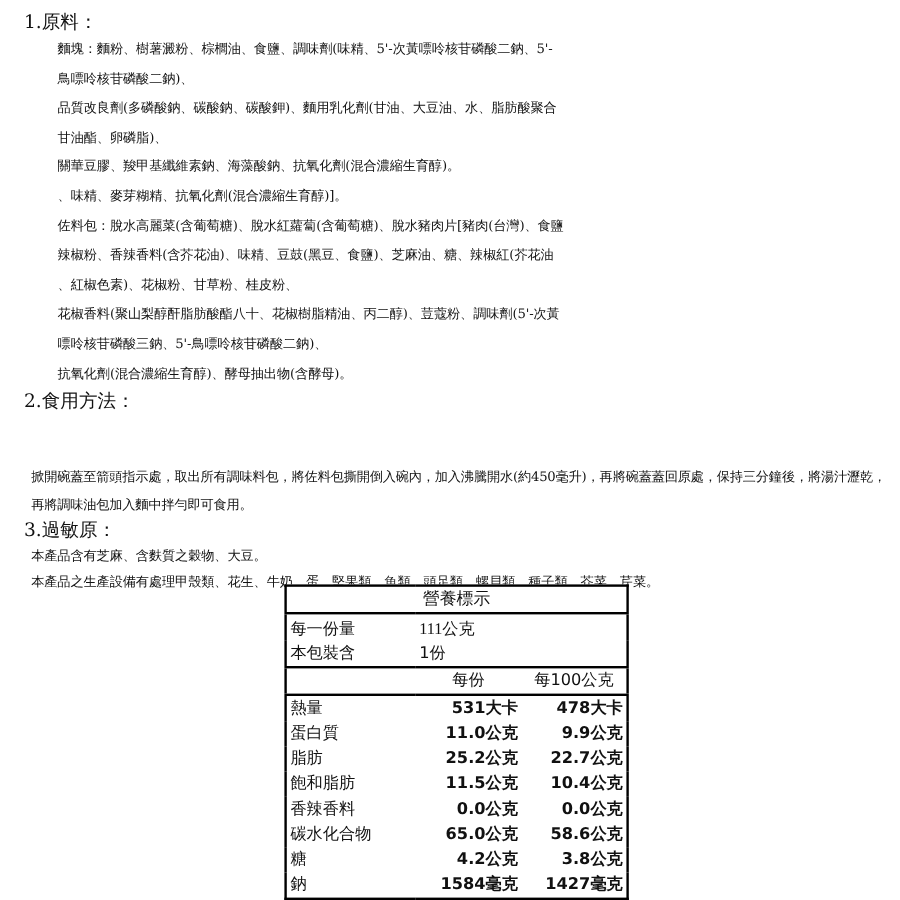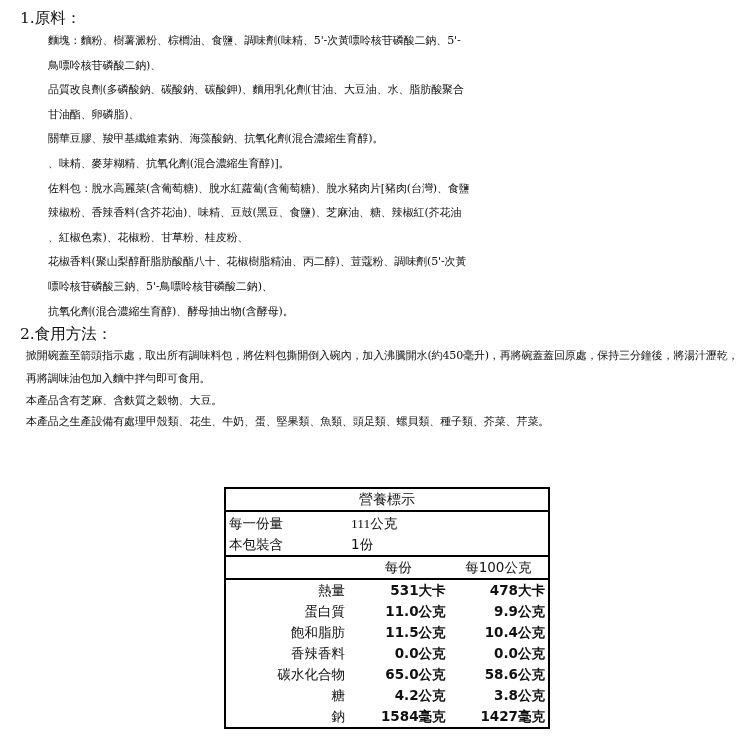--- a/index.html
+++ b/index.html
@@ -42,42 +42,43 @@
   }
   .line {
     font-size: 11px;
     line-height: 24.6px;
     white-space: nowrap;
     letter-spacing: -0.1px;
   }
   .sec2-body {
     padding-left: 26px;
     padding-right: 10px;
+    margin-top: 42px;
   }
   .sec2-body .line {
     line-height: 22.5px;
     white-space: normal;
     letter-spacing: -0.15px;
   }
   .sec3-body {
     padding-left: 26px;
     padding-right: 4px;
   }
   .sec3-body .line {
     line-height: 21px;
     white-space: normal;
     letter-spacing: -0.1px;
   }
 
   
   .nutri-wrap {
     position: absolute;
-    left: 224px;
+    left: 237px;
     top: 487px;
-    width: 326px;
+    width: 287px;
   }
   table.nutri {
     border-collapse: collapse;
     width: 100%;
     border: 2px solid #000;
     font-family: "DejaVu Sans", "Liberation Sans", sans-serif;
     font-size: 13.5px;
     background: #fff;
   }
   table.nutri td {
@@ -97,21 +98,21 @@
   tr.serve-first td { padding-top: 1px; font-family: Liberation Serif, serif; }
   td.serve-label { white-space: nowrap; }
   td.serve-val { text-align: left; padding-left: 10px; }
   tr.serve-last td { border-bottom: 2px solid #000; }
   tr.colhead td {
     text-align: center;
     border-bottom: 2px solid #000;
   }
   tr.colhead td.blank { border-bottom: 2px solid #000; }
   td.num { text-align: right; padding-right: 6px; font-weight: bold; }
-  td.nutrient { text-align: right; }
+  td.nutrient { text-align: left; }
   td.indent { padding-left: 20px; }
   .col-a { width: 38%; }
   .col-b { width: 31%; }
   .col-c { width: 31%; }
 </style>
 </head>
 <body>
 
 <div class="page">
 
@@ -138,20 +139,23 @@
   <div class="section">
     <div class="sec-head">
       <span>2.</span><span>食用方法：</span>
     </div>
     <div class="sec-body sec2-body">
       <div class="line">掀開碗蓋至箭頭指示處，取出所有調味料包，將佐料包撕開倒入碗內，加入沸騰開水(約450毫升)，再將碗蓋蓋回原處，保持三分鐘後，將湯汁瀝乾，再將調味油包加入麵中拌勻即可食用。</div>
     </div>
   </div>
 
   <div class="section">
+    <div class="sec-head">
+      <span>3.</span><span>過敏原：</span>
+    </div>
     <div class="sec-body sec3-body">
       <div class="line">本產品含有芝麻、含麩質之穀物、大豆。</div>
       <div class="line">本產品之生產設備有處理甲殼類、花生、牛奶、蛋、堅果類、魚類、頭足類、螺貝類、種子類、芥菜、芹菜。</div>
     </div>
   </div>
 
   <div class="nutri-wrap">
     <table class="nutri">
       <colgroup>
         <col class="col-a">
@@ -179,20 +183,25 @@
           <td class="nutrient">熱量</td>
           <td class="num">531大卡</td>
           <td class="num">478大卡</td>
         </tr>
         <tr>
           <td class="nutrient">蛋白質</td>
           <td class="num">11.0公克</td>
           <td class="num">9.9公克</td>
         </tr>
         <tr>
+          <td class="nutrient">脂肪</td>
+          <td class="num">25.2公克</td>
+          <td class="num">22.7公克</td>
+        </tr>
+        <tr>
           <td class="nutrient indent">飽和脂肪</td>
           <td class="num">11.5公克</td>
           <td class="num">10.4公克</td>
         </tr>
         <tr>
           <td class="nutrient indent">香辣香料</td>
           <td class="num">0.0公克</td>
           <td class="num">0.0公克</td>
         </tr>
         <tr>

